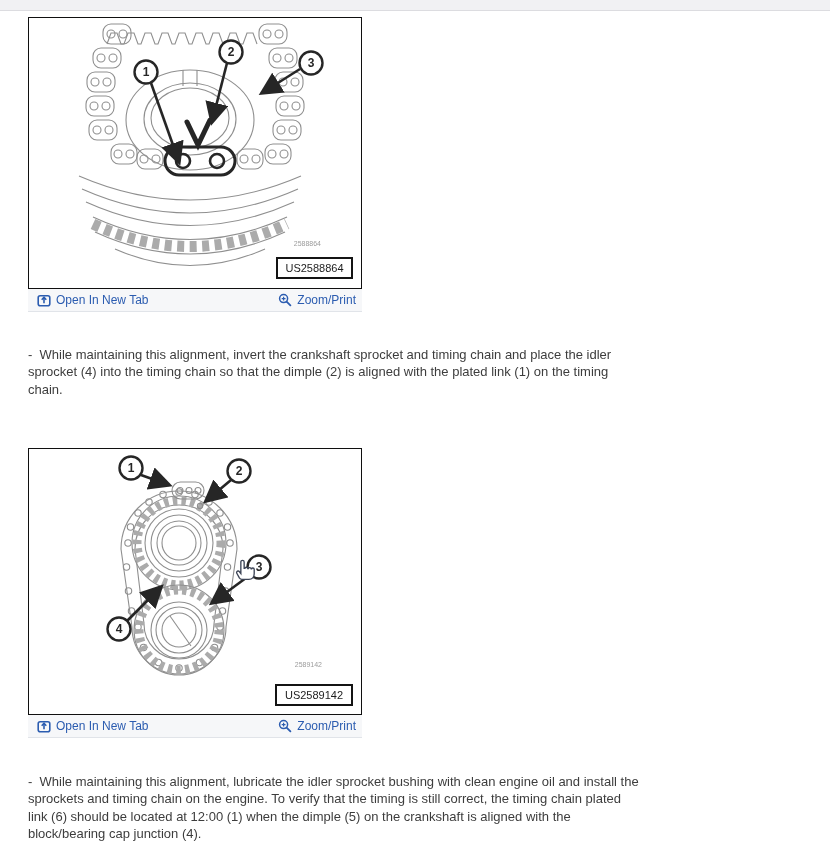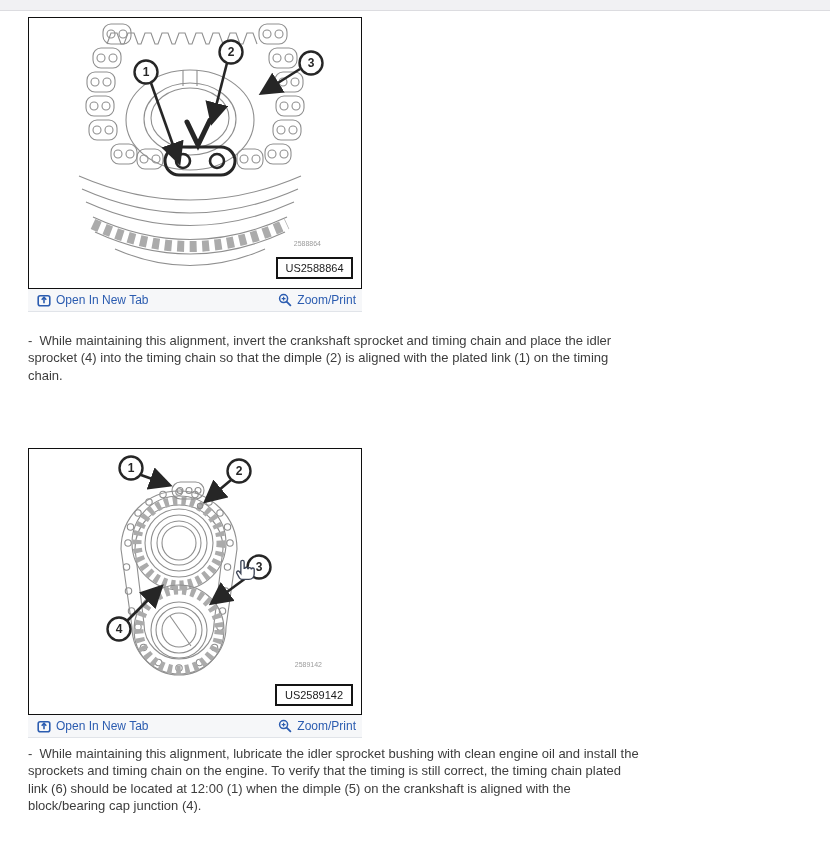--- a/index.html
+++ b/index.html
@@ -24,22 +24,22 @@
   }
   .tlink{
     display:flex;align-items:center;gap:5px;color:#2b5cb0;
     font-size:12px;cursor:pointer;text-decoration:none;white-space:nowrap;
   }
   .tlink svg{flex:0 0 auto;display:block}
   .para{
     position:absolute;left:28px;width:612px;font-size:13px;line-height:17.4px;
     color:#3d3d3d;white-space:pre-wrap;
   }
-  #para1{top:332px}
-  #para2{top:745px}
+  #para1{top:346px}
+  #para2{top:773px}
   
   .ln{stroke:#8f8f8f;fill:none;stroke-width:1.1}
   .teeth{stroke:#ababab;fill:none}
   .dark{stroke:#262626;fill:none}
   .co circle{fill:#ffffff;stroke:#262626;stroke-width:2.4}
   .co text{font-size:12px;font-weight:bold;fill:#262626;text-anchor:middle;font-family:"Liberation Sans",sans-serif}
   .arrow{stroke:#262626;stroke-width:2.6;fill:none}
   .idnum{font-size:7px;fill:#9c9c9c;text-anchor:end;font-family:"Liberation Sans",sans-serif}
   .lblbox{fill:#ffffff;stroke:#141414;stroke-width:2}
   .lbltxt{font-size:11px;fill:#1c1c1c;text-anchor:middle;font-family:"Liberation Sans",sans-serif}

